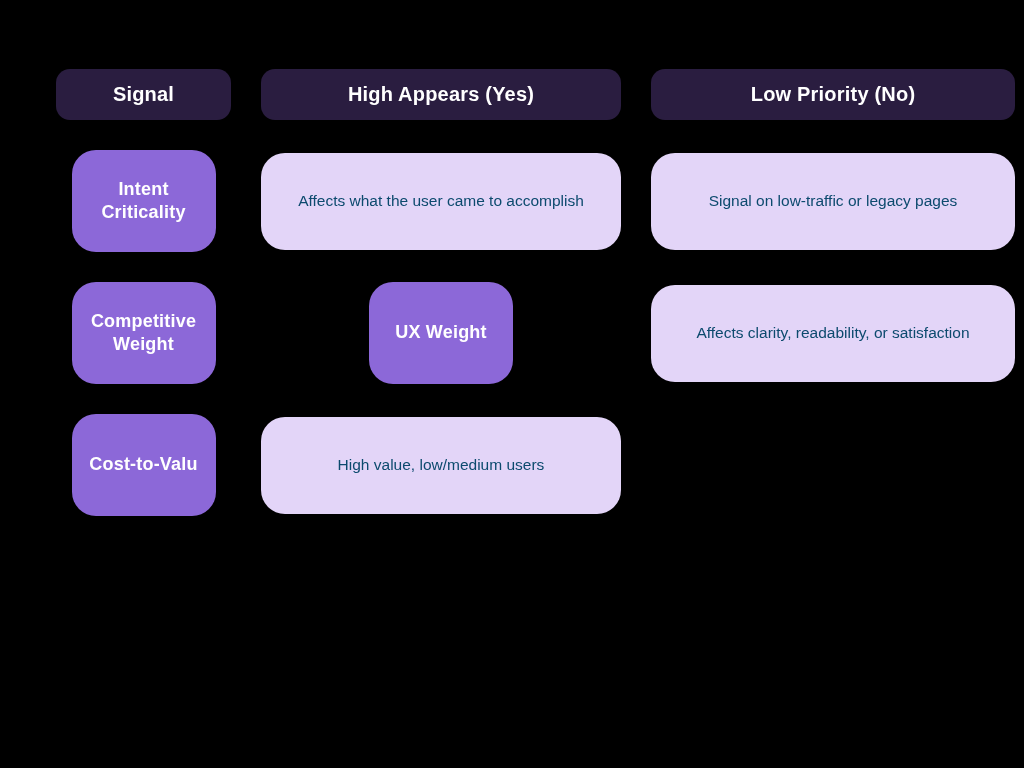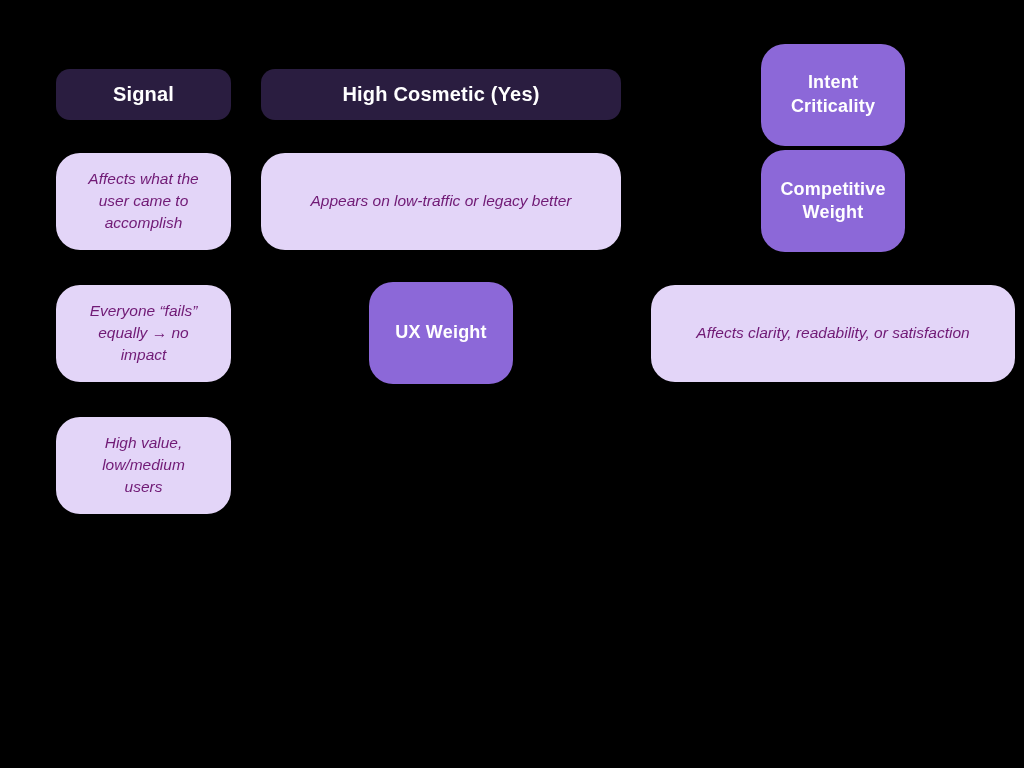--- a/index.html
+++ b/index.html
@@ -64,61 +64,61 @@
   }
   .bodycell {
     width: 100%;
     height: 97px;
     background: #e3d5f8;
     border-radius: 24px;
     display: flex;
     align-items: center;
     justify-content: center;
     text-align: center;
-    color: #701a75;
+    color: #0c4a6e;
     font-size: 15.5px;
     font-weight: 400;
     line-height: 1.4;
     padding: 0 30px;
     box-sizing: border-box;
-    font-style: italic;
   }
 </style>
 </head>
 <body>
 
 <div class="canvas">
   <div class="grid">
 
     <div class="hcell">Signal</div>
-    <div class="hcell">High Cosmetic (Yes)</div>
+    <div class="hcell">High Appears (Yes)</div>
+    <div class="hcell">Low Priority (No)</div>
 
     <div class="cellwrap">
       <div class="sigcell">Intent Criticality</div>
     </div>
     <div class="cellwrap">
       <div class="bodycell">Affects what the user came to accomplish</div>
     </div>
 
     <div class="cellwrap">
-      <div class="bodycell">Appears on low-traffic or legacy better</div>
+      <div class="bodycell">Signal on low-traffic or legacy pages</div>
     </div>
 
     <div class="cellwrap">
       <div class="sigcell">Competitive Weight</div>
-    </div>
-    <div class="cellwrap">
-      <div class="bodycell">Everyone “fails” equally → no impact</div>
     </div>
 
     <div class="cellwrap">
       <div class="sigcell">UX Weight</div>
     </div>
     <div class="cellwrap">
       <div class="bodycell">Affects clarity, readability, or satisfaction</div>
     </div>
 
     <div class="cellwrap">
+      <div class="sigcell">Cost-to-Valu</div>
+    </div>
+    <div class="cellwrap">
       <div class="bodycell">High value, low/medium users</div>
     </div>
 
   </div>
 </div>
 
 </body></html>

